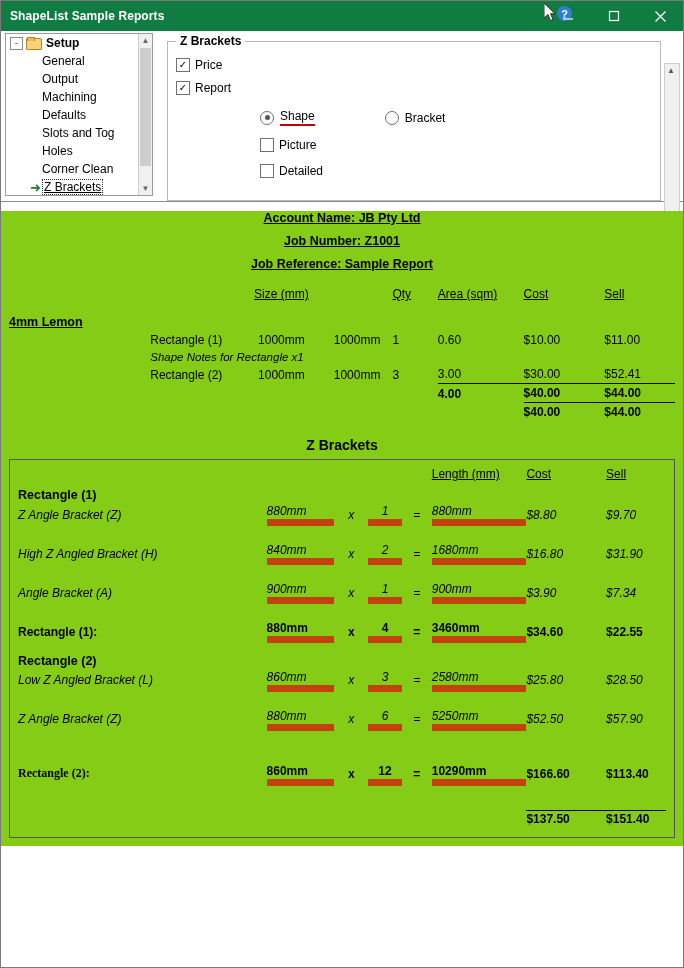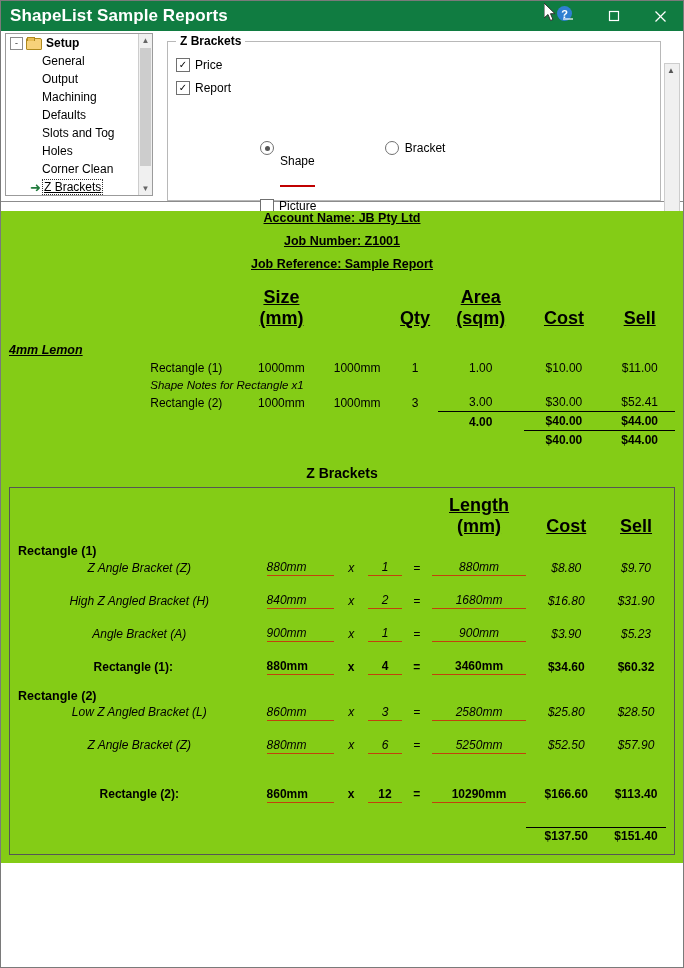--- a/index.html
+++ b/index.html
@@ -24,21 +24,21 @@
   
   .titlebar {
     height: 30px;
     background: #107c41;
     display: flex;
     align-items: center;
     position: relative;
     color: #ffffff;
   }
   .titlebar .title {
-    font-size: 17px;
+    font-size: 12px;
     font-weight: bold;
     margin-left: 9px;
     letter-spacing: 0.1px;
   }
   .titlebar .btns {
     position: absolute;
     right: 0;
     top: 0;
     height: 30px;
     display: flex;
@@ -232,22 +232,21 @@
     justify-content: center;
     flex: none;
   }
   .radio .dot {
     width: 5px; height: 5px;
     border-radius: 50%;
     background: #555;
   }
   .radio-label.underline {
     border-bottom: 2px solid #c00000;
-    padding-bottom: 17px;
-    margin-top: 45px;
+    padding-bottom: 1px;
   }
   .right-scroll {
     position: absolute;
     right: 3px; top: 32px;
     width: 14px; height: 164px;
     background: #f0f0f0;
     border: 1px solid #cdcdcd;
   }
   .right-scroll .arw {
     position: absolute;
@@ -264,40 +263,40 @@
     background: #84cc16;
     position: relative;
   }
   .rep-head {
     text-align: center;
     font-size: 12.5px;
     font-weight: bold;
     margin-top: 9px;
   }
   .rep-head span { text-decoration: underline; }
-  .u { text-decoration: underline; font-style: italic; }
+  .u { text-decoration: underline; }
 
   table.shapes {
     width: 100%;
     border-collapse: collapse;
     font-size: 12px;
     margin-top: 14px;
   }
   table.shapes td, table.shapes th {
     padding: 2px 0;
     vertical-align: bottom;
   }
   .colhdr {
-    font-weight: bold;
+    font-weight: normal;
     text-decoration: underline;
-    font-size: 18px;
+    font-size: 12px;
   }
   .grp-name { font-weight: bold; font-size: 12.5px; }
   .notes { font-style: italic; font-size: 11.5px; }
-  .r { text-align: center; }
+  .r { text-align: left; }
   .c { text-align: center; }
   .b { font-weight: bold; }
   .topline { border-top: 1px solid #000; }
 
   .zb-title {
     text-align: center;
     font-weight: bold;
     font-size: 14px;
     margin: 16px 0 6px 0;
   }
@@ -306,21 +305,21 @@
     padding: 6px 8px 10px 8px;
   }
   table.zb {
     width: 100%;
     border-collapse: collapse;
     font-size: 12px;
   }
   table.zb td { padding: 1px 0; vertical-align: bottom; }
   .zb-sub { font-weight: bold; font-size: 12.5px; padding-top: 6px !important; }
   .it { font-style: italic; }
-  .cellline { border-bottom: 1px solid #c2410c; }
+  .cellline { border-bottom: 7px solid #c2410c; }
   .spacer-row td { height: 14px; }
   .grand td { padding-top: 4px; }
 </style>
 </head>
 <body>
 
 <div id="app">
 
   <div class="titlebar">
     <div class="title">ShapeList Sample Reports</div>
@@ -468,21 +467,21 @@
       <tr>
         <td class="grp-name u" style="padding-top:12px;">4mm Lemon</td>
         <td colspan="7"></td>
       </tr>
       <tr>
         <td></td>
         <td>Rectangle (1)</td>
         <td class="c">1000mm</td>
         <td class="c">1000mm</td>
         <td class="r">1</td>
-        <td class="r">1.00</td>
+        <td class="r">0.60</td>
         <td class="r">$10.00</td>
         <td class="r">$11.00</td>
       </tr>
       <tr>
         <td></td>
         <td class="notes" colspan="3">Shape Notes for Rectangle x1</td>
         <td colspan="4"></td>
       </tr>
       <tr>
         <td></td>
@@ -564,34 +563,34 @@
               <td colspan="8"></td>
             </tr>
         <tr>
           <td class="r it" style="padding-right:6px;">Angle Bracket (A)</td>
           <td class="it cellline">900mm</td>
           <td class="c it">x</td>
           <td class="c it cellline">1</td>
           <td class="c it">=</td>
           <td class="r it cellline">900mm</td>
           <td class="r it">$3.90</td>
-          <td class="r it">$5.23</td>
+          <td class="r it">$7.34</td>
         </tr>
         <tr class="spacer-row">
               <td colspan="8"></td>
             </tr>
         <tr>
           <td class="r b" style="padding-right:18px;">Rectangle (1):</td>
           <td class="b cellline">880mm</td>
           <td class="c b">x</td>
           <td class="c b cellline">4</td>
           <td class="c b">=</td>
           <td class="r b cellline">3460mm</td>
           <td class="r b">$34.60</td>
-          <td class="r b">$60.32</td>
+          <td class="r b">$22.55</td>
         </tr>
 
         <tr>
           <td class="zb-sub" style="padding-top:14px !important;">Rectangle (2)</td>
           <td colspan="7"></td>
         </tr>
         <tr>
           <td class="r it" style="padding-right:6px;">Low Z Angled Bracket (L)</td>
           <td class="it cellline">860mm</td>
           <td class="c it">x</td>
@@ -614,21 +613,21 @@
           <td class="r it">$52.50</td>
           <td class="r it">$57.90</td>
         </tr>
         <tr class="spacer-row">
               <td colspan="8"></td>
             </tr>
         <tr class="spacer-row">
               <td colspan="8"></td>
             </tr>
         <tr>
-          <td class="r b" style="padding-right:6px;">Rectangle (2):</td>
+          <td class="r b" style="padding-right:6px;font-family:Liberation Serif, serif;">Rectangle (2):</td>
           <td class="b cellline">860mm</td>
           <td class="c b">x</td>
           <td class="c b cellline">12</td>
           <td class="c b">=</td>
           <td class="r b cellline">10290mm</td>
           <td class="r b">$166.60</td>
           <td class="r b">$113.40</td>
         </tr>
         <tr class="spacer-row">
               <td colspan="8" style="height:22px;"></td>

